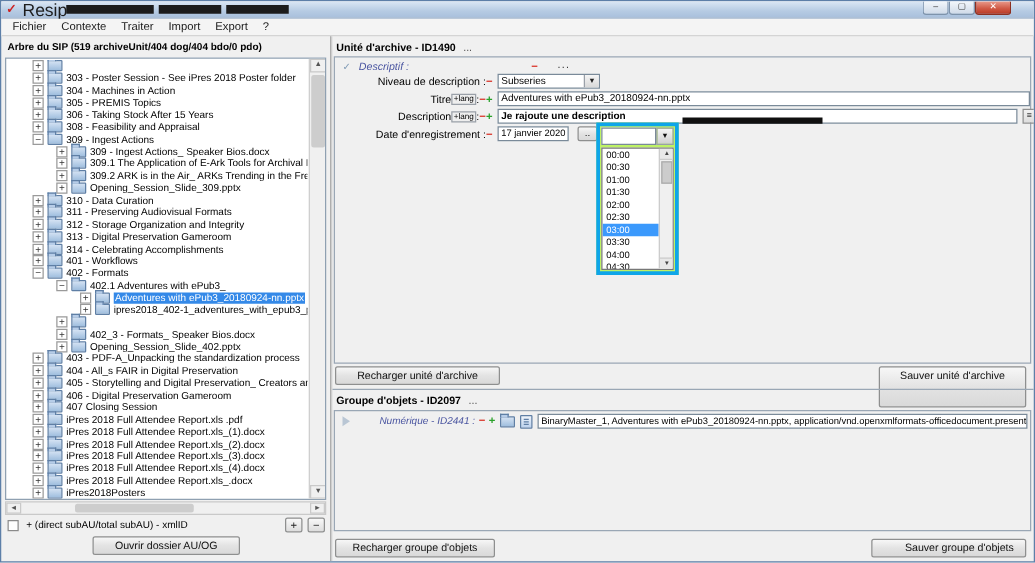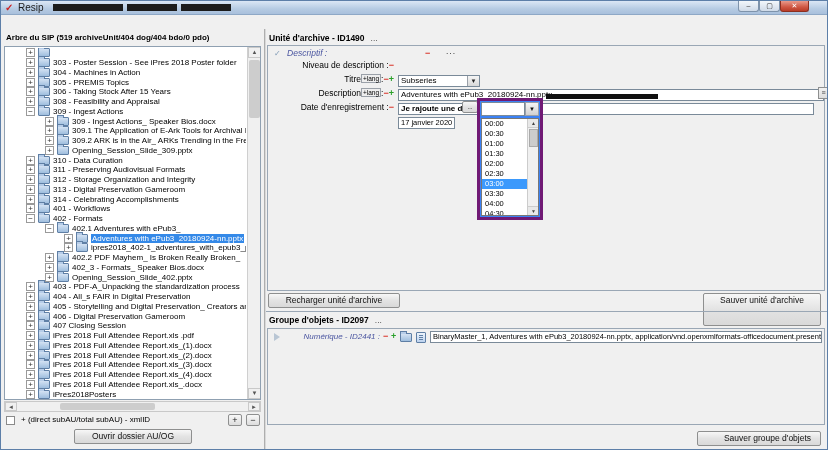--- a/index.html
+++ b/index.html
@@ -4,21 +4,21 @@
 <style>
   * { margin:0; padding:0; box-sizing:border-box; font-family:"Liberation Sans",sans-serif; }
   html,body { width:828px; height:450px; overflow:hidden; background:#e8e8e8; }
   #window { position:absolute; left:0; top:0; width:828px; height:450px;
     border:1px solid #5d7fa8; background:#f0f0f0; overflow:hidden; }
 
   
   #titlebar { position:absolute; left:0; top:0; width:100%; height:14px;
     background:linear-gradient(#dbe7f5,#b6cbe3 60%,#a9c0dc); border-bottom:1px solid #8ea8c6; }
   #app-icon { position:absolute; left:4px; top:0px; font-size:10px; line-height:13px; color:#cc2222; font-weight:bold; }
-  #win-title { position:absolute; left:17px; top:1px; font-size:10px; line-height:12px; color:#1d1d1d; }
+  #win-title { position:absolute; left:17px; top:1px; font-size:14px; line-height:12px; color:#1d1d1d; }
   .redact { position:absolute; top:3px; height:7px; background:#1c1c1c; }
   #red1 { left:52px; width:70px; } #red2 { left:126px; width:50px; } #red3 { left:180px; width:50px; }
   #win-controls { position:absolute; right:18px; top:0; display:flex; }
   .winbtn { height:11px; border:1px solid #7e93ab; border-top:none; border-radius:0 0 3px 3px;
     background:linear-gradient(#f3f7fb,#cfdae8); font-size:7px; line-height:9px; text-align:center; color:#333; }
   #btn-min,#btn-max { width:21px; }
   #btn-close { width:29px; background:linear-gradient(#e99a8b,#cf5743 60%,#b93c28); color:#fff; border-color:#8c2f20; }
 
   
   #menubar { position:absolute; left:0; top:14px; width:100%; height:14px; background:#f4f4f4;
@@ -73,37 +73,37 @@
   #descriptif-row { position:absolute; left:6px; top:2px; font-size:8.5px; white-space:nowrap; }
   #desc-chevron { color:#7f9ab5; font-size:8px; margin-right:4px; }
   #descriptif-label { font-style:italic; color:#4a55a0; }
   .red { color:#d93025; font-weight:bold; font-size:9px; }
   .green { color:#2aa12a; font-weight:bold; font-size:9px; }
   #desc-minus { position:absolute; left:151px; top:0; }
   #desc-dots { position:absolute; left:172px; top:-2px; color:#333; letter-spacing:1px; }
   .form-row { position:absolute; left:0; height:13px; }
   .form-label { position:absolute; left:0; top:1px; width:126px; text-align:right; font-size:8.5px; white-space:nowrap; }
   .badge { display:inline-block; border:1px solid #9aa0a8; background:#eee; font-size:6.5px; line-height:7px; padding:0 1px; vertical-align:1px; }
-  .field { position:absolute; top:16px; height:12px; background:#fff; border:1px solid #7a8a99; font-size:8px;
+  .field { position:absolute; top:0; height:12px; background:#fff; border:1px solid #7a8a99; font-size:8px;
     line-height:10px; padding:0 2px; white-space:nowrap; overflow:hidden; }
   .combo-arrow-btn { position:absolute; right:0; top:0; width:12px; height:10px; background:linear-gradient(#f5f5f5,#d8d8d8);
     border-left:1px solid #9aa0a8; font-size:6px; line-height:10px; text-align:center; color:#222; }
   #row-niveau { top:13px; } #row-titre { top:27px; } #row-description { top:41px; } #row-date { top:55px; }
   #niveau-combo { left:130px; width:82px; padding-right:13px; }
   #titre-field { left:130px; width:426px; }
   #description-field { left:130px; width:416px;font-weight:bold; }
   #desc-expand-btn { position:absolute; left:550px; top:0px; width:11px; height:12px; border:1px solid #8e8f8f;
     background:linear-gradient(#f2f2f2,#ddd); font-size:7px; line-height:10px; text-align:center; color:#444; }
   #date-field { left:130px; width:57px; font-size:7.5px; }
   #date-btn { position:absolute; left:194px; top:0; width:16px; height:12px; line-height:9px; font-size:8px; }
   #desc-redact { position:absolute; left:278px; top:48px; width:112px; height:5px; background:#101010; }
 
   
-  #time-dropdown { position:absolute; left:211px; top:69px; width:66px; height:122px; border:3px solid #701a75;
-    background:#3b82f6; z-index:10; }
+  #time-dropdown { position:absolute; left:211px; top:69px; width:66px; height:122px; border:3px solid #0ea5e9;
+    background:#bef264; z-index:10; }
   #dd-combo { position:relative; height:15px; margin:1px; }
   #dd-value { position:absolute; left:0; top:0; width:44px; height:14px; background:#fff; border:1px solid #7a8a99; font-size:7.5px; }
   #dd-arrow { position:absolute; right:0; top:0; width:14px; height:14px; border:1px solid #9aa0a8;
     background:linear-gradient(#f5f5f5,#d0d0d0); font-size:6px; line-height:13px; text-align:center; color:#111; }
   #dd-list { position:absolute; left:1px; right:1px; top:17px; bottom:1px; background:#fff; border:1px solid #777; overflow:hidden; }
   .dd-item { height:10px; font-size:7.5px; line-height:10px; padding-left:3px; color:#000; margin-right:11px; }
   .dd-item.sel { background:#3b99fc; color:#fff; }
   #dd-scroll { position:absolute; right:0; top:0; width:11px; height:100%; background:#f0f0f0; border-left:1px solid #ccc; }
   .dds { width:11px; height:9px; font-size:5px; line-height:9px; text-align:center; color:#444; background:#e8e8e8; border-bottom:1px solid #ccc; }
   #dd-thumb { width:9px; height:18px; margin:1px; background:#ccc; border:1px solid #aaa; }
@@ -137,20 +137,28 @@
     <span class="redact" id="red1"></span>
     <span class="redact" id="red2"></span>
     <span class="redact" id="red3"></span>
     <span id="win-controls">
       <span class="winbtn" id="btn-min">–</span>
       <span class="winbtn" id="btn-max">▢</span>
       <span class="winbtn" id="btn-close">✕</span>
     </span>
   </div>
 
+  <div id="menubar">
+      <span class="menu-item">Fichier</span>
+      <span class="menu-item">Contexte</span>
+      <span class="menu-item">Traiter</span>
+      <span class="menu-item">Import</span>
+      <span class="menu-item">Export</span>
+      <span class="menu-item">?</span>
+    </div>
 
   <div id="left-panel">
     <div id="left-header">Arbre du SIP (519 archiveUnit/404 dog/404 bdo/0 pdo)</div>
     <div id="tree-box">
       <div id="tree-rows">
           <div class="tree-row" style="padding-left: 20px;">
             <span class="exp">+</span>
             <span class="fld"></span>
           </div>
           <div class="tree-row" style="padding-left: 20px;">
@@ -249,21 +257,20 @@
             <span class="lbl sel">Adventures with ePub3_20180924-nn.pptx</span>
           </div>
           <div class="tree-row" style="padding-left: 58px;">
             <span class="exp">+</span>
             <span class="fld"></span>
             <span class="lbl">ipres2018_402-1_adventures_with_epub3_pennoc</span>
           </div>
           <div class="tree-row" style="padding-left: 39px;">
             <span class="exp">+</span>
             <span class="fld"></span>
-            <span class="lbl">402.2 PDF Mayhem_ Is Broken Really Broken_</span>
           </div>
           <div class="tree-row" style="padding-left: 39px;">
             <span class="exp">+</span>
             <span class="fld"></span>
             <span class="lbl">402_3 - Formats_ Speaker Bios.docx</span>
           </div>
           <div class="tree-row" style="padding-left: 39px;">
             <span class="exp">+</span>
             <span class="fld"></span>
             <span class="lbl">Opening_Session_Slide_402.pptx</span>
@@ -427,15 +434,16 @@
     <div id="og-box">
       <div id="og-expander"></div>
       <div id="og-label">Numérique - ID2441 :</div>
       <span class="red" id="og-minus">−</span>
       <span class="green" id="og-plus">+</span>
       <span class="fld" id="og-folder"></span>
       <span id="og-inspect"></span>
       <span class="field" id="og-field">BinaryMaster_1, Adventures with ePub3_20180924-nn.pptx, application/vnd.openxmlformats-officedocument.presentationml.presentatio</span>
     </div>
 
+    <div class="w7btn" id="og-reload-btn">Recharger groupe d'objets</div>
     <div class="w7btn" id="og-save-btn">Sauver groupe d'objets</div>
   </div>
 </div>
 
 </body></html>

